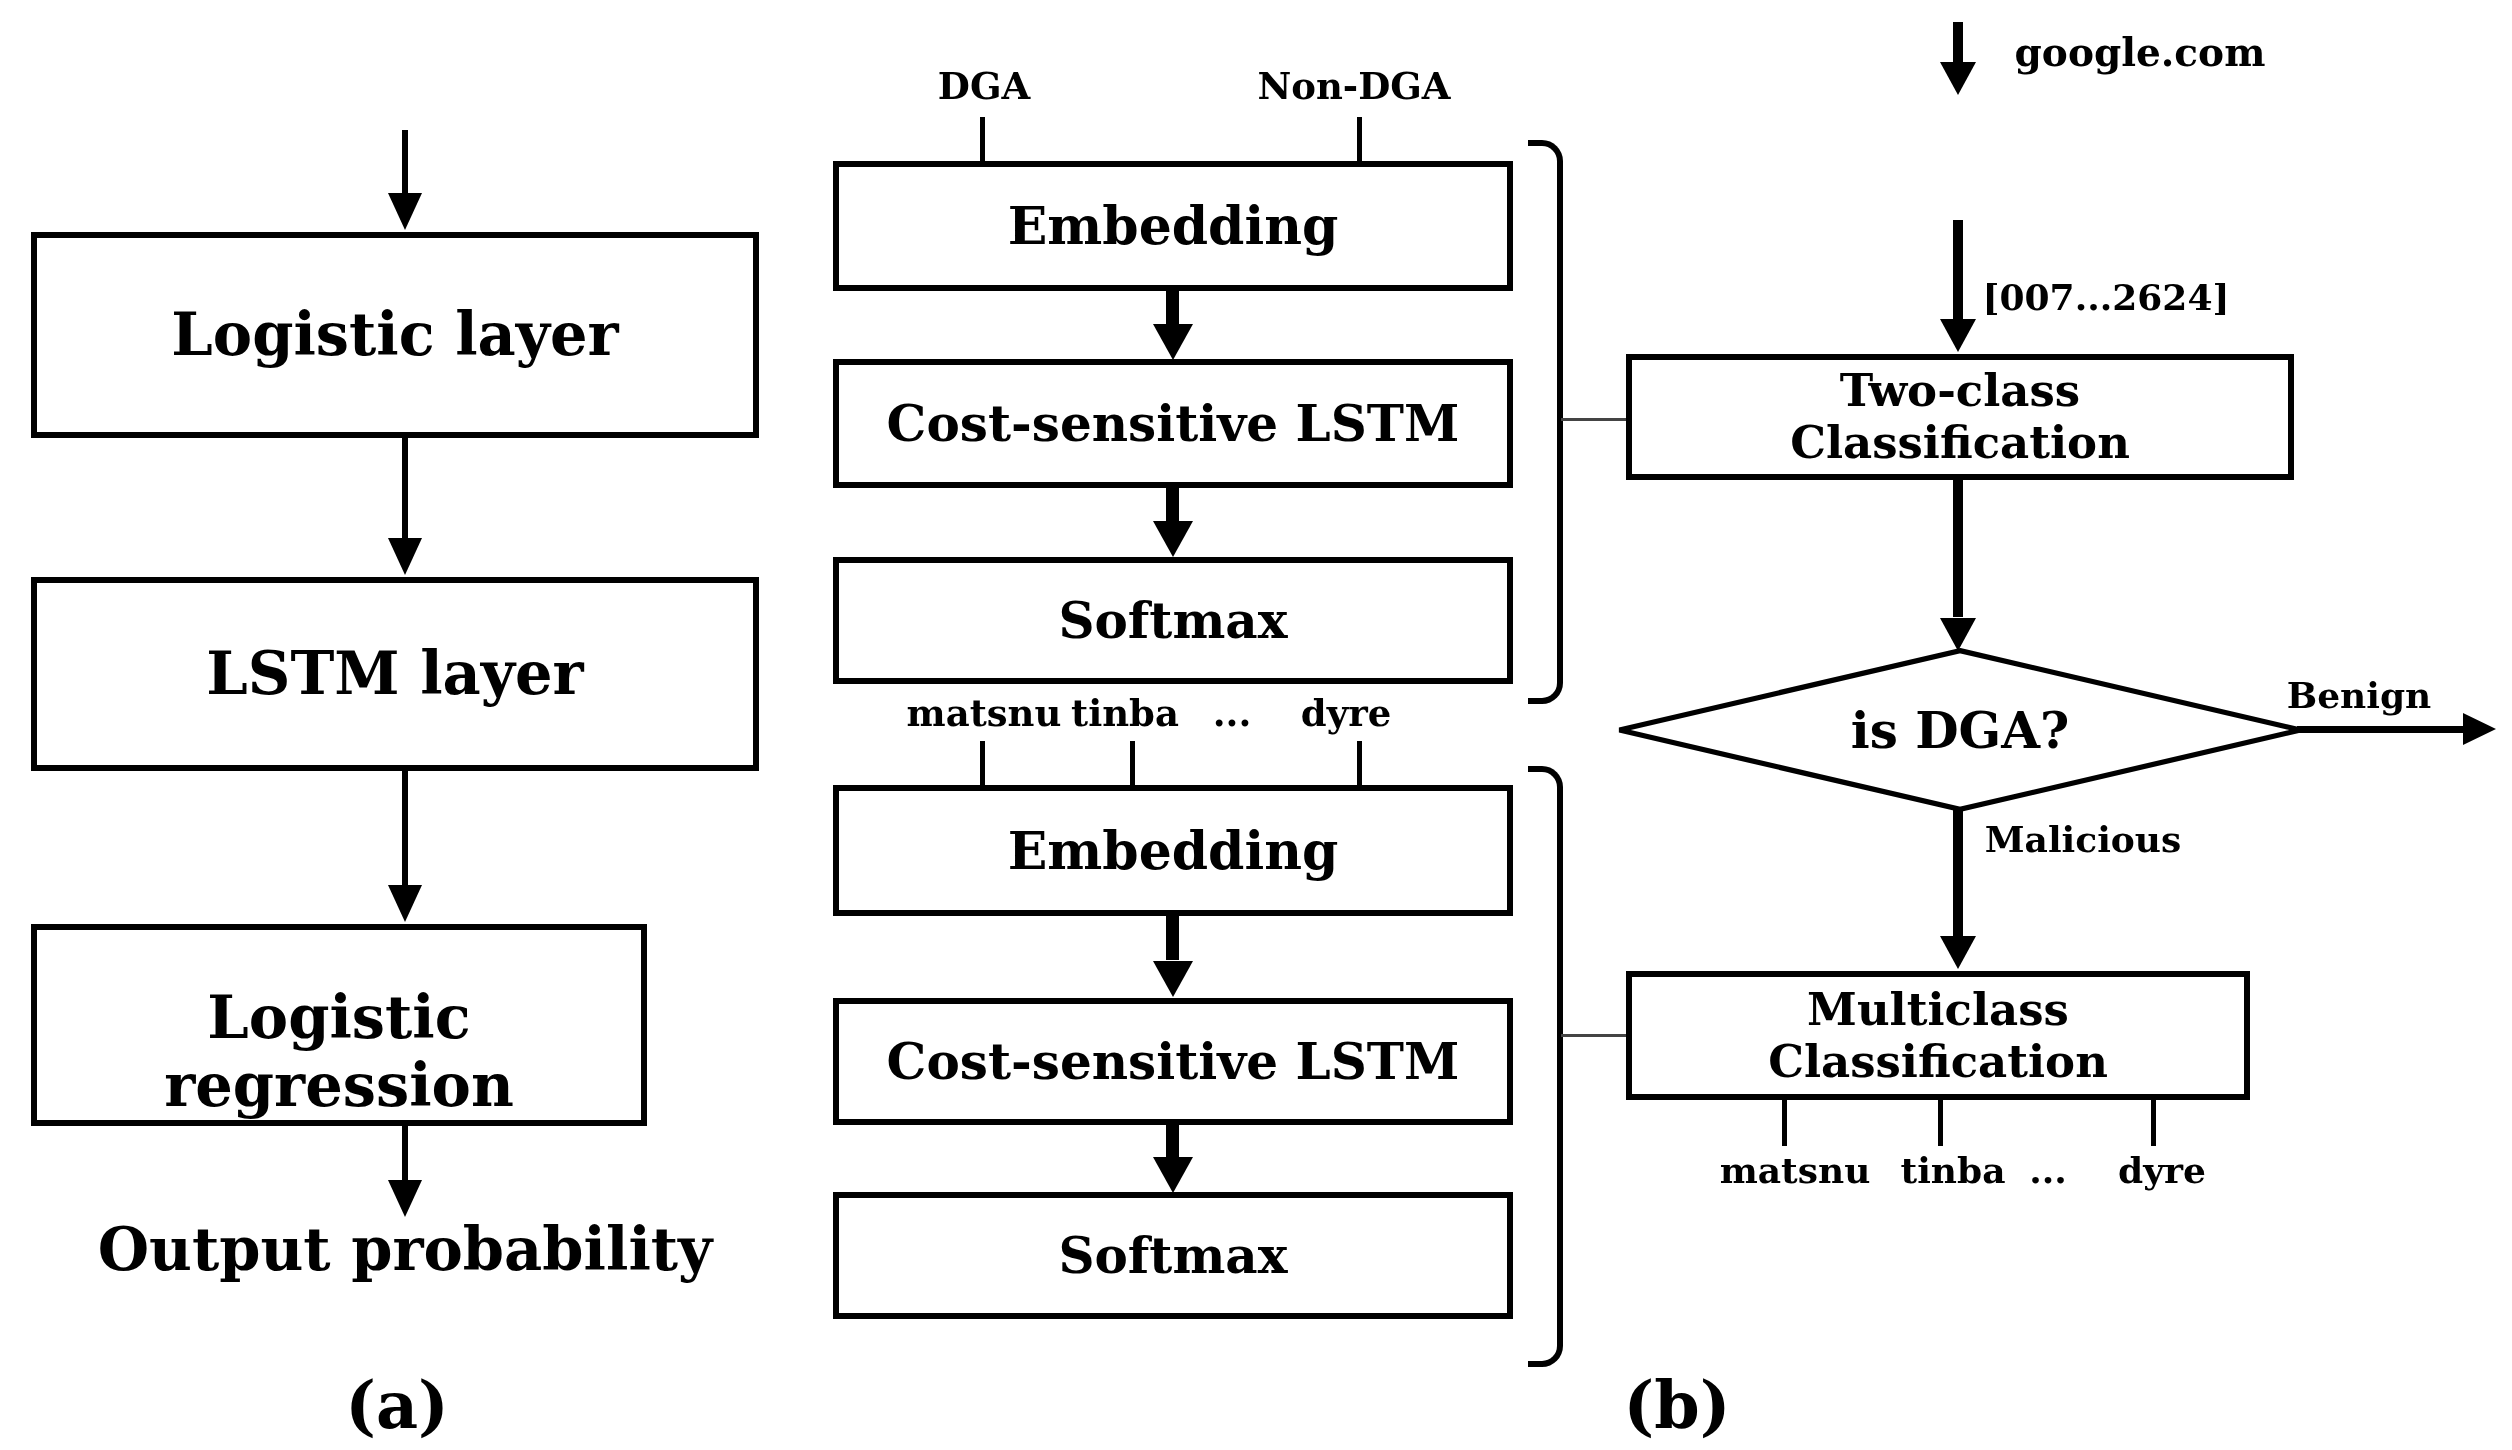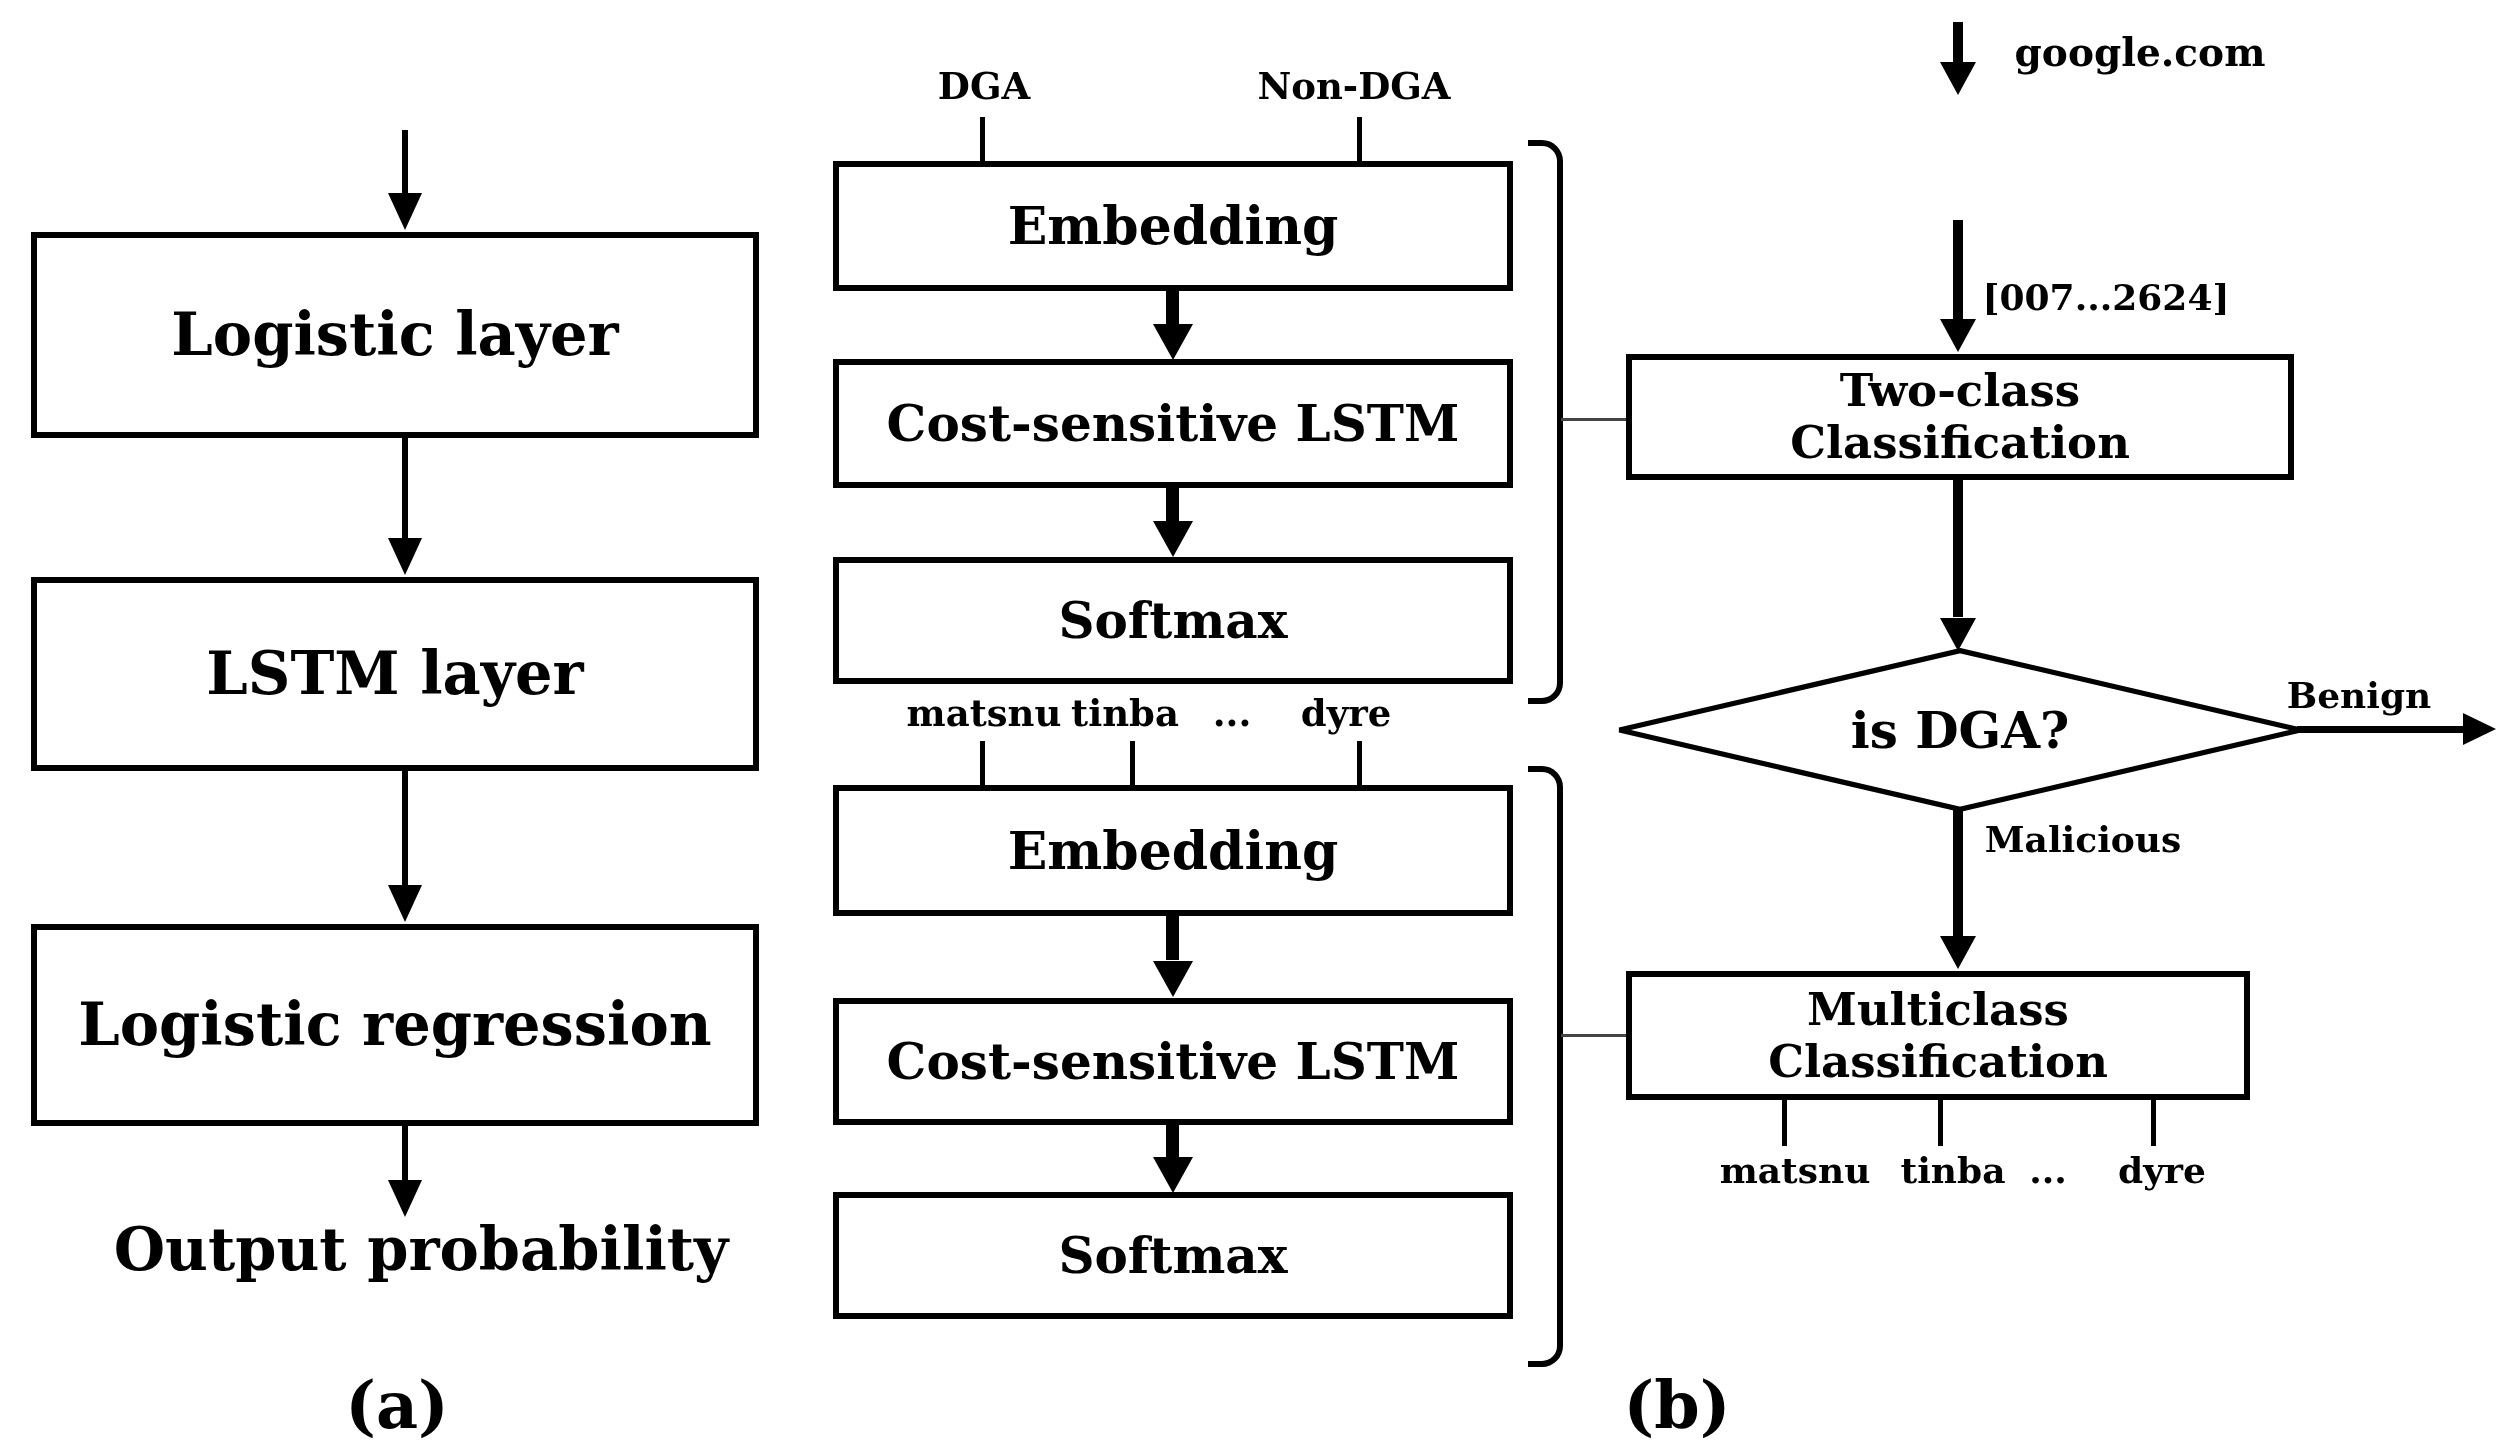--- a/index.html
+++ b/index.html
@@ -72,30 +72,30 @@
 
   <div class="box" style="left:31px; top:577px; width:728px; height:194px; font-size:59px;">
     <div>LSTM layer</div>
   </div>
 
   <div>
     <div class="shaft-v" style="left:402px; top:771px; width:6px; height:114px;"></div>
     <div class="head-down" style="left:388px; top:885px; border-left:17px solid transparent; border-right:17px solid transparent; border-top:37px solid #000;"></div>
   </div>
 
-  <div class="box" style="left:31px; top:924px; width:728px; height:202px; font-size:59px;">
+  <div class="box" style="left:31px; top:924px; width:616px; height:202px; font-size:59px;justify-content:flex-end;">
     <div>Logistic regression</div>
   </div>
 
   <div>
     <div class="shaft-v" style="left:402px; top:1125px; width:6px; height:55px;"></div>
     <div class="head-down" style="left:388px; top:1180px; border-left:17px solid transparent; border-right:17px solid transparent; border-top:37px solid #000;"></div>
   </div>
 
-  <div class="lbl" style="left:405px; top:1249px; font-size:59px;margin-left:16px;">Output probability</div>
+  <div class="lbl" style="left:405px; top:1249px; font-size:59px;">Output probability</div>
 
   <div class="lbl" style="left:397px; top:1405px; font-size:65px;">(a)</div>
 
   <div class="lbl" style="left:984px; top:86px; font-size:37px;">DGA</div>
   <div class="lbl" style="left:1354px; top:86px; font-size:37px;">Non-DGA</div>
 
   <div class="tick" style="left:980px; top:117px; width:5.2px; height:44px;"></div>
   <div class="tick" style="left:1357px; top:117px; width:5.2px; height:44px;"></div>
 
   <div class="box mid" style="left:833px; top:161px; width:680px; height:130px; font-size:52px;">

